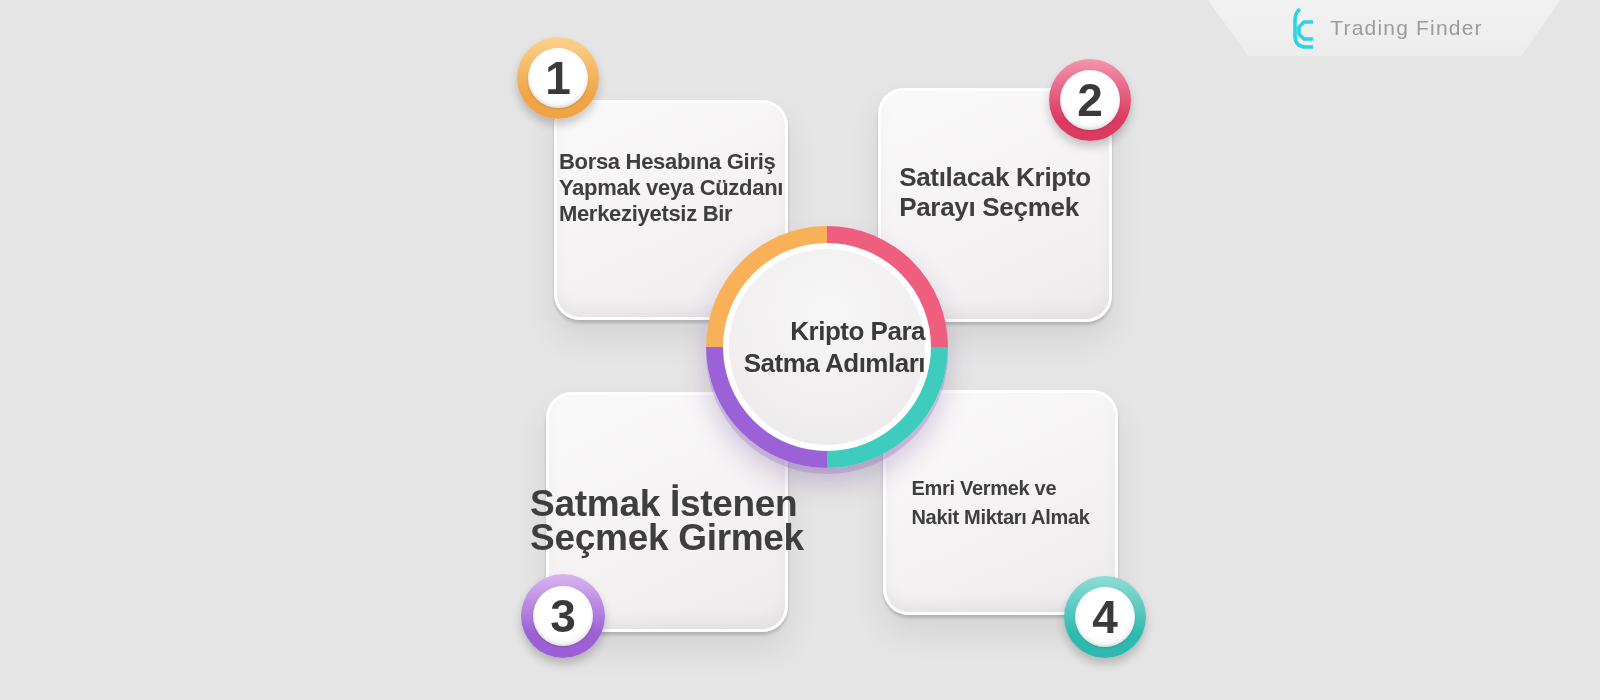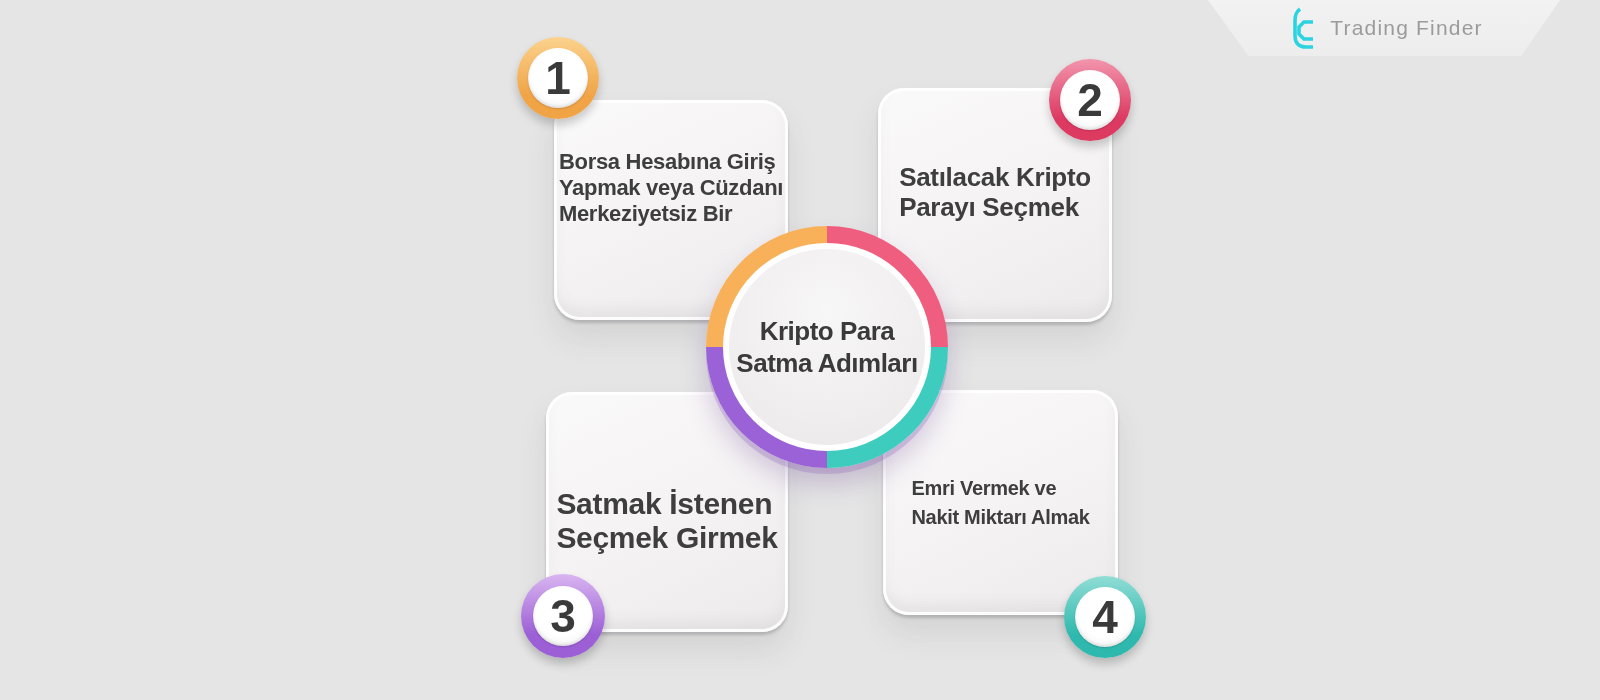--- a/index.html
+++ b/index.html
@@ -41,21 +41,21 @@
   .card p{
     margin:0;color:#3e3e3e;font-weight:700;
     letter-spacing:-0.3px;
   }
   .card p span{display:block;white-space:nowrap;}
   .card1{left:554px;top:100px;width:234px;height:220px;}
   .card1 p{font-size:22px;line-height:26px;transform:translateY(-22px);}
   .card2{left:878px;top:88px;width:234px;height:234px;}
   .card2 p{font-size:26px;line-height:30px;transform:translateY(-13px);}
   .card3{left:546px;top:392px;width:242px;height:240px;}
-  .card3 p{font-size:30px;line-height:34px;transform:translateY(9px);}
+  .card3 p{font-size:37px;line-height:34px;transform:translateY(9px);}
   .card4{left:883px;top:390px;width:235px;height:225px;}
   .card4 p{font-size:20px;line-height:29px;}
 
   
   .badge{
     position:absolute;width:82px;height:82px;border-radius:50%;
     background:linear-gradient(180deg,var(--al),var(--a) 72%);
     box-shadow:0 6px 10px rgba(0,0,0,0.20);
     display:flex;align-items:center;justify-content:center;
   }
@@ -74,21 +74,21 @@
   
   .hub{
     position:absolute;left:706px;top:226px;width:242px;height:242px;
     border-radius:50%;
     box-shadow:0 6px 0 rgba(125,75,175,0.22),0 16px 26px rgba(100,60,140,0.25);
   }
   .hub-inner{
     position:absolute;inset:17px;border-radius:50%;
     border:6px solid #ffffff;
     background:radial-gradient(circle at 50% 32%,#f8f7f7 0%,#f0eeef 60%,#e9e7e8 100%);
-    display:flex;flex-direction:column;align-items:center;justify-content:center;
+    display:flex;flex-direction:column;align-items:flex-end;justify-content:center;
     color:#3a3a3a;font-weight:700;font-size:26px;line-height:32px;
     letter-spacing:-0.5px;text-align:center;
   }
   .hub-inner span{white-space:nowrap;}
 </style>
 </head>
 <body>
 
 <div class="canvas" style="background: #e5e5e5;">
 

